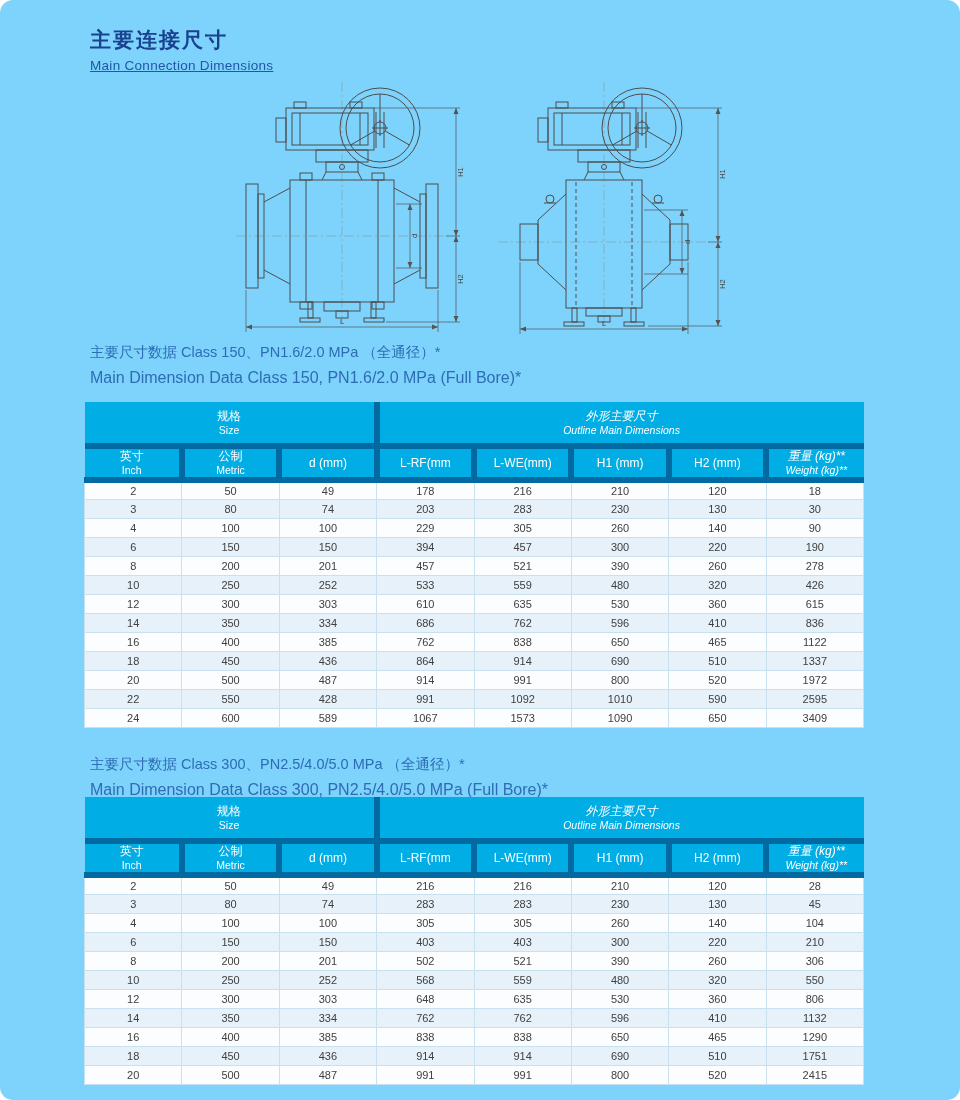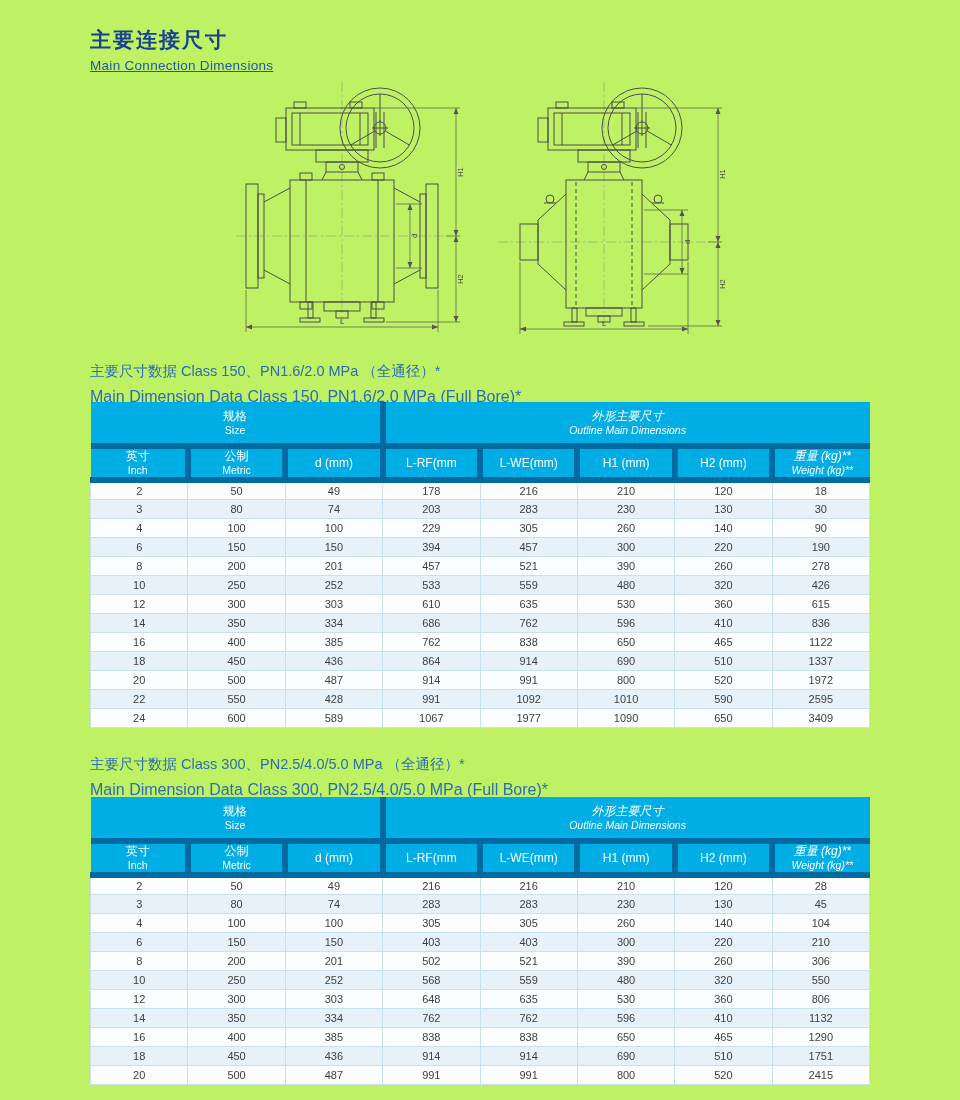--- a/index.html
+++ b/index.html
@@ -1,33 +1,33 @@
 <!DOCTYPE html>
 <html><head>
 <meta charset="utf-8">
 <style>
   * { box-sizing: border-box; margin: 0; padding: 0; }
   html,body { background:#ffffff; }
   body { width:960px; height:1100px; font-family:"Liberation Sans", sans-serif; position:relative; }
-  .page { position:relative; width:960px; height:1100px; background:#bef264; overflow:hidden; }
+  .page { position:relative; width:960px; height:1100px; background:#7dd3fc; overflow:hidden;border-radius:13px; }
 
   .title-block { position:absolute; left:90px; top:26px; }
   .title-zh { color:#18418f; font-size:21px; font-weight:bold; letter-spacing:2px; }
   .title-en { color:#2157a6; font-size:13.5px; margin-top:4px; letter-spacing:0.3px;text-decoration:underline; }
 
   .drawings { position:absolute; top:76px; left:0; width:960px; display:flex; justify-content:center; gap:24px; }
   .drawings svg { display:block; }
 
   .section-heading { position:absolute; left:90px; width:700px; }
   .section-heading .zh { color:#2e6cb4; font-size:14.5px; line-height:25px; }
   .section-heading .en { color:#2e6cb4; font-size:16px; line-height:25px; }
-  #sec1-heading { top:359px; }
+  #sec1-heading { top:340px; }
   #sec2-heading { top:752px; }
 
-  table.dim-table { position:absolute; left:90px; width:780px; border-collapse:collapse; table-layout:fixed; }
+  table.dim-table { position:absolute; left:84px; width:780px; border-collapse:collapse; table-layout:fixed; }
   #table1 { top:402px; }
   #table2 { top:797px; }
 
   .dim-table thead th { background:#00ade4; color:#ffffff; font-weight:normal; border:6px solid #0369a1; }
   .dim-table thead tr th:first-child { border-left:none; }
   .dim-table thead tr th:last-child { border-right:none;font-style:italic; }
   .dim-table thead tr:first-child th { border-top:none; height:44px; }
   .dim-table thead tr.cols th { height:33px; }
   .dim-table thead .l1 { display:block; font-size:12px; line-height:15px; }
   .dim-table thead .l2 { display:block; font-size:10.5px; line-height:13px; }
@@ -384,21 +384,21 @@
           <td>1092</td>
           <td>1010</td>
           <td>590</td>
           <td>2595</td>
         </tr>
         <tr>
           <td>24</td>
           <td>600</td>
           <td>589</td>
           <td>1067</td>
-          <td>1977</td>
+          <td>1573</td>
           <td>1090</td>
           <td>650</td>
           <td>3409</td>
         </tr>
       </tbody>
   </table>
 
   <div class="section-heading" id="sec2-heading">
     <div class="zh">主要尺寸数据 Class 300、PN2.5/4.0/5.0 MPa （全通径）*</div>
     <div class="en">Main Dimension Data Class 300, PN2.5/4.0/5.0 MPa (Full Bore)*</div>

